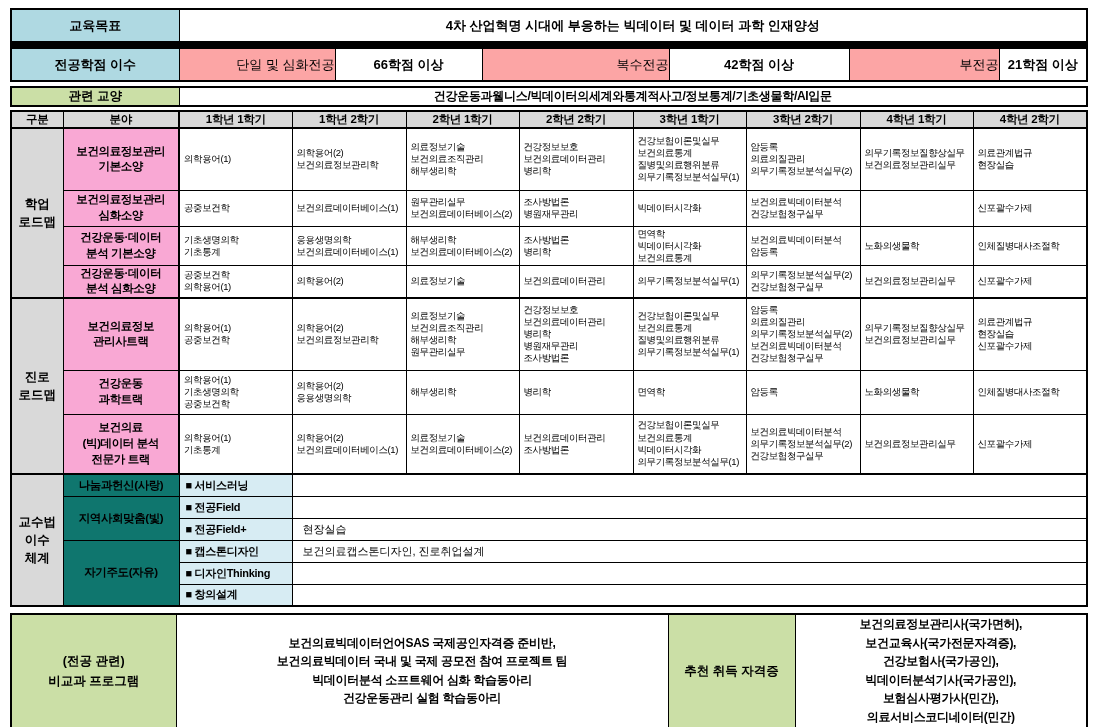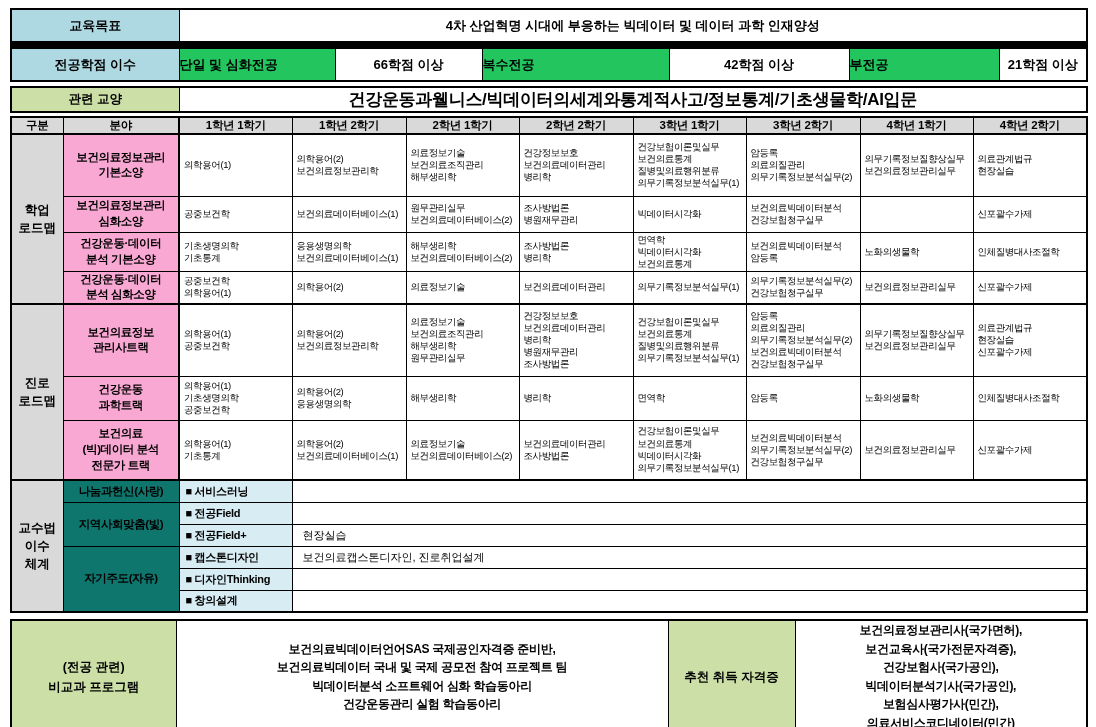--- a/index.html
+++ b/index.html
@@ -9,27 +9,27 @@
     font-family:"Liberation Sans", sans-serif;
     color:#000; padding:8px 10px;
   }
   table { border-collapse:collapse; table-layout:fixed; width:1076px; }
   td, th { border:1px solid #000; overflow:hidden; padding:0; vertical-align:middle; }
   .tbl { border:2px solid #000; }
   .gap4 { height:4px; } .gap3 { height:3px; } .gap6 { height:6px; }
 
   
   .lbl-teal  { background:#AFD9E2; font-weight:bold; font-size:13px; text-align:center; }
-  .cell-blue { background:#22c55e; font-weight:bold; font-size:13px; text-align:left; }
+  .cell-blue { background:#fca5a5; font-weight:normal; font-size:13px; text-align:right; }
   .val-top   { font-weight:bold; font-size:13px; text-align:center; }
   .rowA { height:36px; }
   .sepA td { border-top:8px solid #000000; }
   .lbl-green { background:#CBDFA6; font-weight:bold; font-size:12.5px; text-align:center; }
   .rowB { height:16px; }
-  .val-lib { font-weight:bold; font-size:17px; text-align:center; letter-spacing:-0.3px;border-radius:6px; }
+  .val-lib { font-weight:bold; font-size:12px; text-align:center; letter-spacing:-0.3px;border-radius:6px; }
 
   
   .grid th { background:#D9D9D9; font-weight:bold; font-size:11.5px; border-bottom:2px solid #000; height:17px; letter-spacing:-0.3px; }
   .group { background:#D9D9D9; font-weight:bold; font-size:12.5px; text-align:center; white-space:pre-line; line-height:1.45;margin-top:44px; }
   .field { background:#f9a8d4; font-weight:bold; font-size:11.5px; text-align:center; white-space:pre-line; line-height:1.35; border-right:2px solid #000; letter-spacing:-0.4px; }
   .c { font-size:9.5px; letter-spacing:-0.4px; line-height:1.28; padding:1px 2px 1px 4px; white-space:pre-line; word-break:break-all; text-align:left; }
   .sec td { border-top:2px solid #000; }
   .h-a0 {height:62px} .h-a1 {height:36px} .h-a2 {height:30px} .h-a3 {height:27px}
   .h-c0 {height:72px} .h-c1 {height:44px} .h-c2 {height:60px}
   .h-t  {height:22px}

